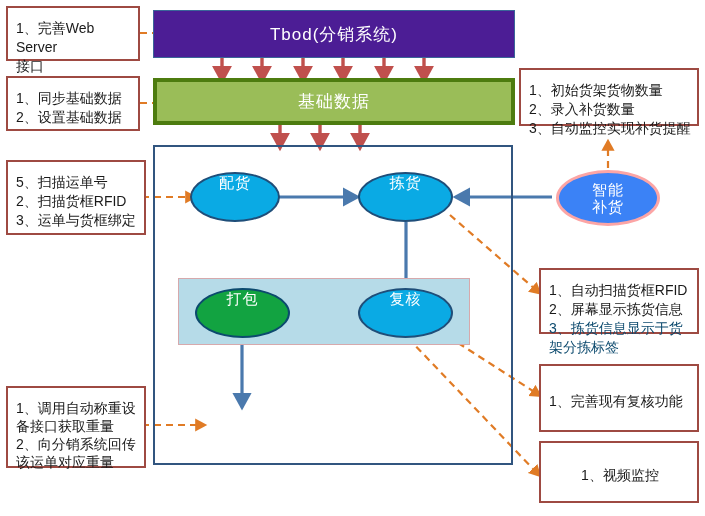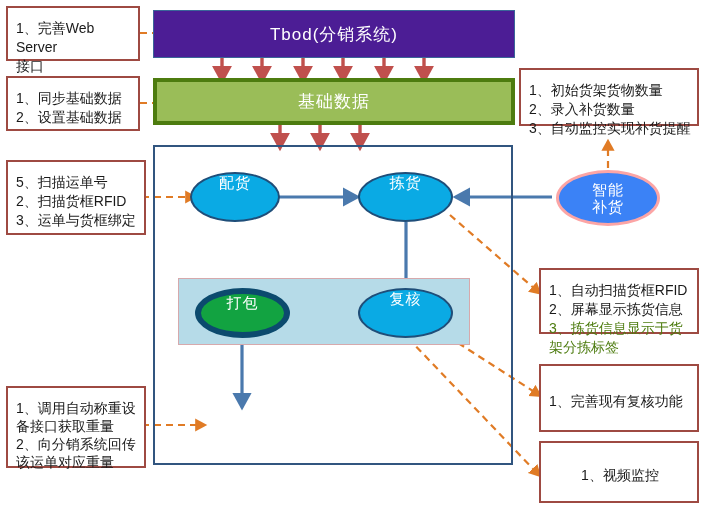--- a/index.html
+++ b/index.html
@@ -17,21 +17,21 @@
     box-sizing:border-box;
     border:2px solid #9e4a42;
     background:#ffffff;
     color:#1a1a1a;
     font-size:14px;
     line-height:19px;
     padding:11px 6px 4px 8px;
     letter-spacing:0px;
   }
   .note .ln{white-space:normal;}
-  .note .faded{color:#4d7c0f;}
+  .note .faded{color:#0c4a6e;}
 
   
   .banner{
     position:absolute;
     box-sizing:border-box;
     color:#ffffff;
     display:flex;align-items:center;justify-content:center;
     font-size:17px;
     letter-spacing:1px;
   }
@@ -58,21 +58,21 @@
     box-sizing:border-box;
     border-radius:50%;
     display:flex;justify-content:center;
     color:#ffffff;
     font-size:15px;
     line-height:17px;
     text-align:center;
     letter-spacing:1px;
   }
   .node.cyan{background:#0aaae4;border:2px solid #1f4e79;}
-  .node.greenfill{background:#12a341;border:6px solid #0c4a6e;}
+  .node.greenfill{background:#12a341;border:2px solid #0c4a6e;}
   .node.steel{background:#3b82f6;border:3px solid #fca5a5;}
 
   svg.layer{position:absolute;left:0;top:0;width:705px;height:516px;pointer-events:none;}
 </style>
 </head>
 <body>
 
 <div id="stage">
 
   <svg class="layer" viewBox="0 0 705 516">

